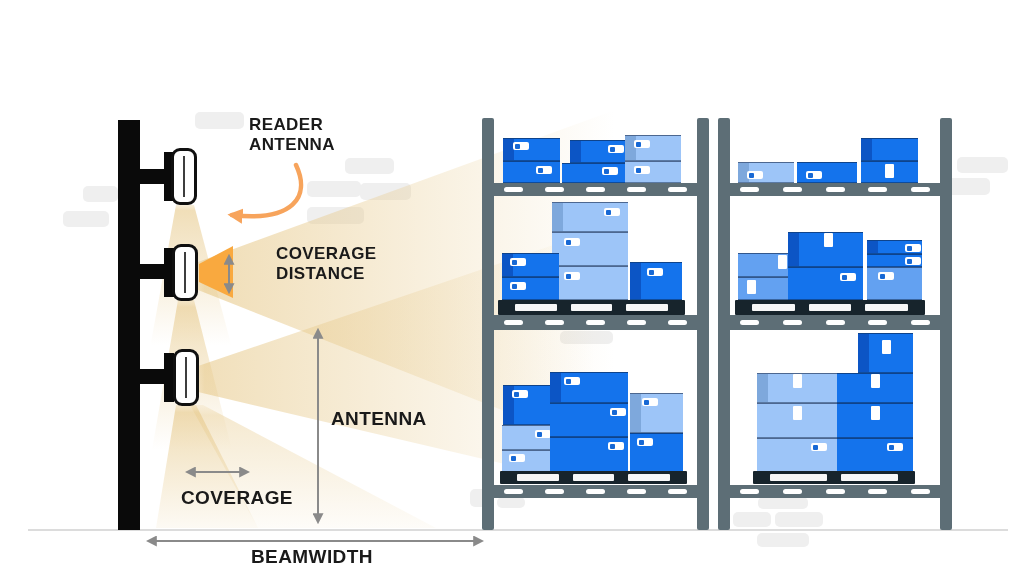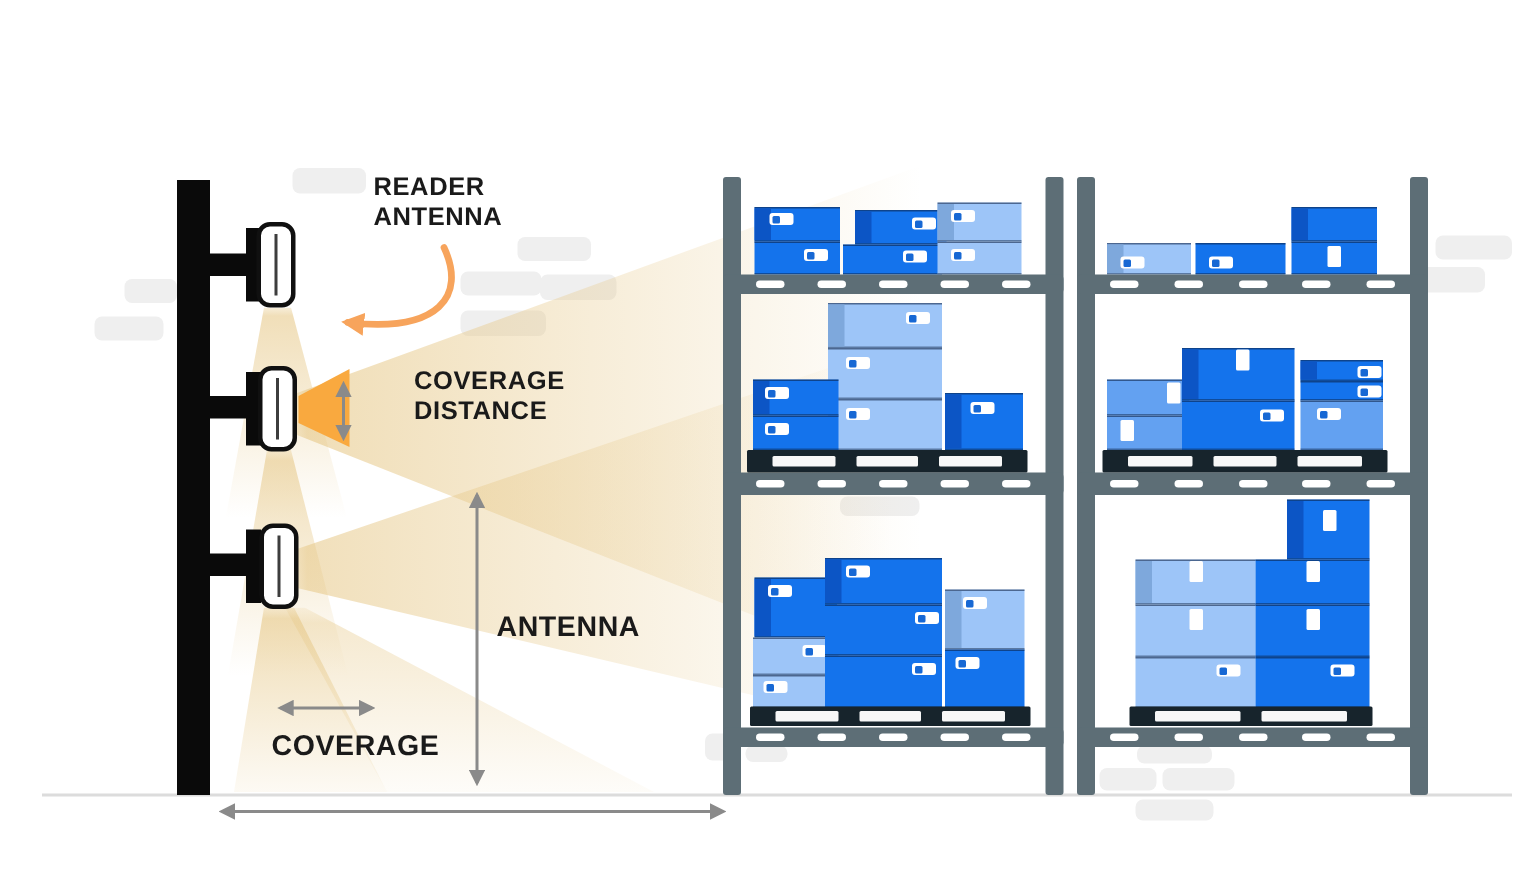--- a/index.html
+++ b/index.html
@@ -312,13 +312,14 @@
     <line x1="187" y1="472" x2="248" y2="472" stroke="#8A8A8A" stroke-width="2" marker-start="url(#mG)" marker-end="url(#mG)"></line>
     <line x1="148" y1="541" x2="482" y2="541" stroke="#8A8A8A" stroke-width="2" marker-start="url(#mG)" marker-end="url(#mG)"></line>
   </svg>
 
   <div class="lbl" style="left:249px;top:115px">READER
 ANTENNA</div>
   <div class="lbl" style="left:276px;top:244px">COVERAGE
 DISTANCE</div>
   <div class="lbl big" style="left:331px;top:408px">ANTENNA</div>
   <div class="lbl big" style="left:181px;top:487px">COVERAGE</div>
+  <div class="lbl big" style="left:251px;top:546px">BEAMWIDTH</div>
 </div>
 
 </body></html>

